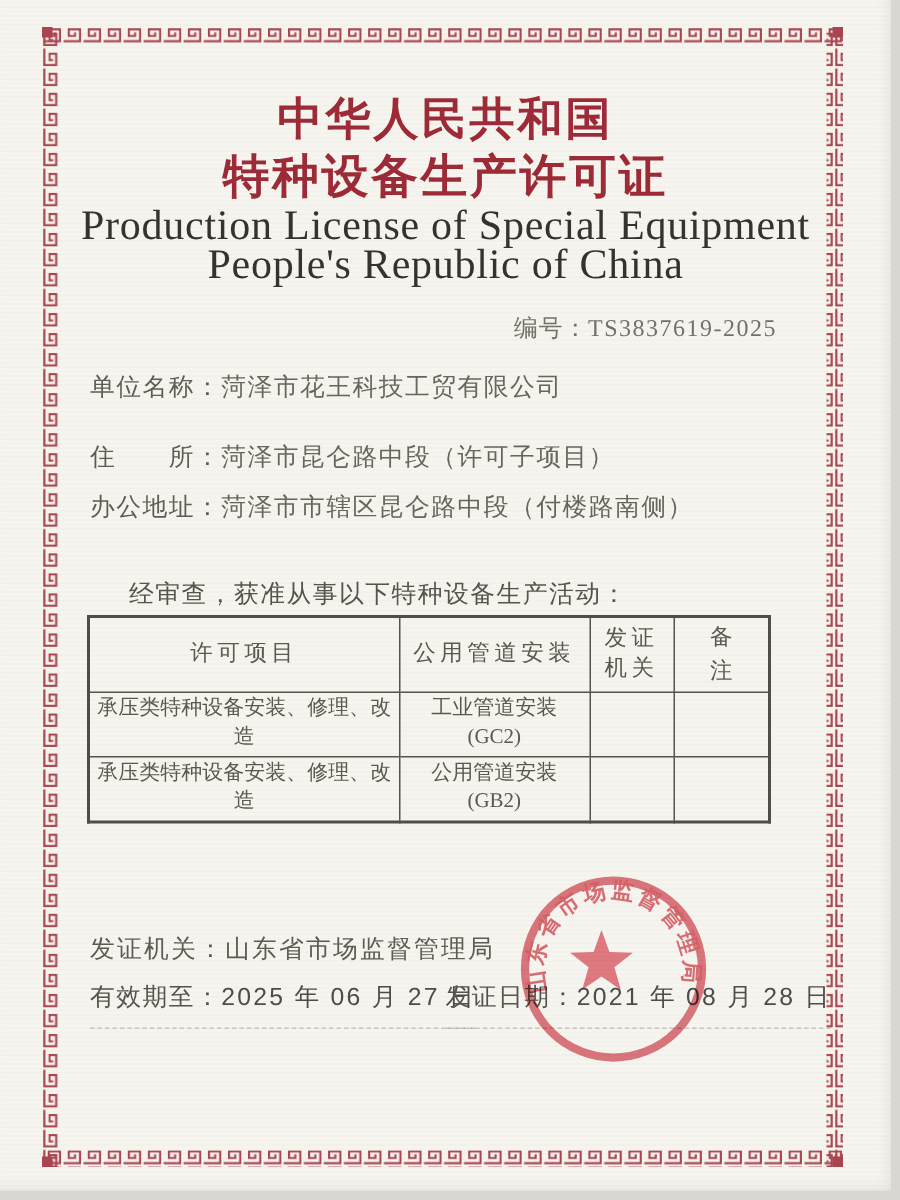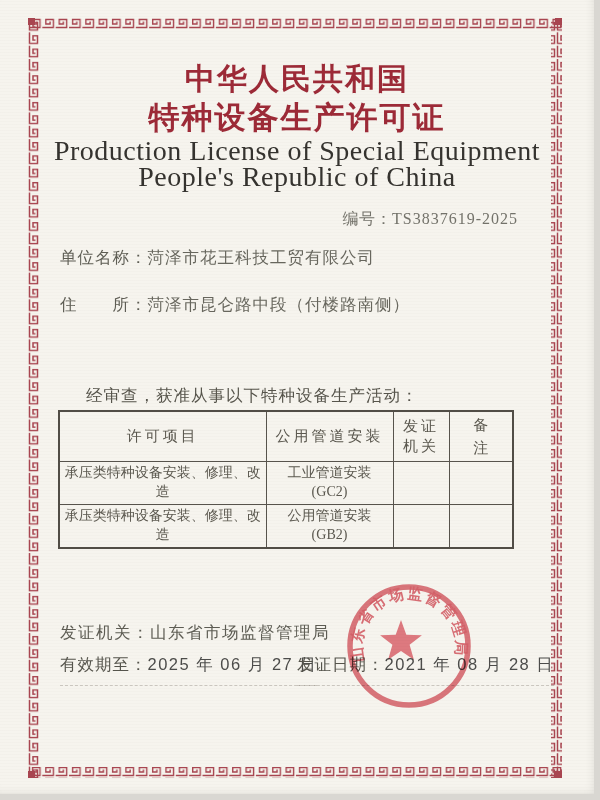--- a/index.html
+++ b/index.html
@@ -100,21 +100,24 @@
   <div class="abs center title-en e2">People's Republic of China</div>
 
   <div class="abs serial">
     <span>编号：</span><span class="num">TS3837619-2025</span>
   </div>
 
   <div class="abs field f0">
     <span class="lbl">单位名称：</span><span>菏泽市花王科技工贸有限公司</span>
   </div>
   <div class="abs field f1">
-    <span class="lbl">住　　所：</span><span>菏泽市昆仑路中段（付楼路南侧）</span>
+    <span class="lbl">住　　所：</span><span>菏泽市昆仑路中段（许可子项目）</span>
+  </div>
+  <div class="abs field f2">
+    <span class="lbl">办公地址：</span><span>菏泽市市辖区昆仑路中段（付楼路南侧）</span>
   </div>
 
   <div class="abs approval">经审查，获准从事以下特种设备生产活动：</div>
 
   <table class="lic">
     <colgroup>
         <col style="width:207px">
         <col style="width:127px">
         <col style="width:56px">
         <col style="width:64px">

